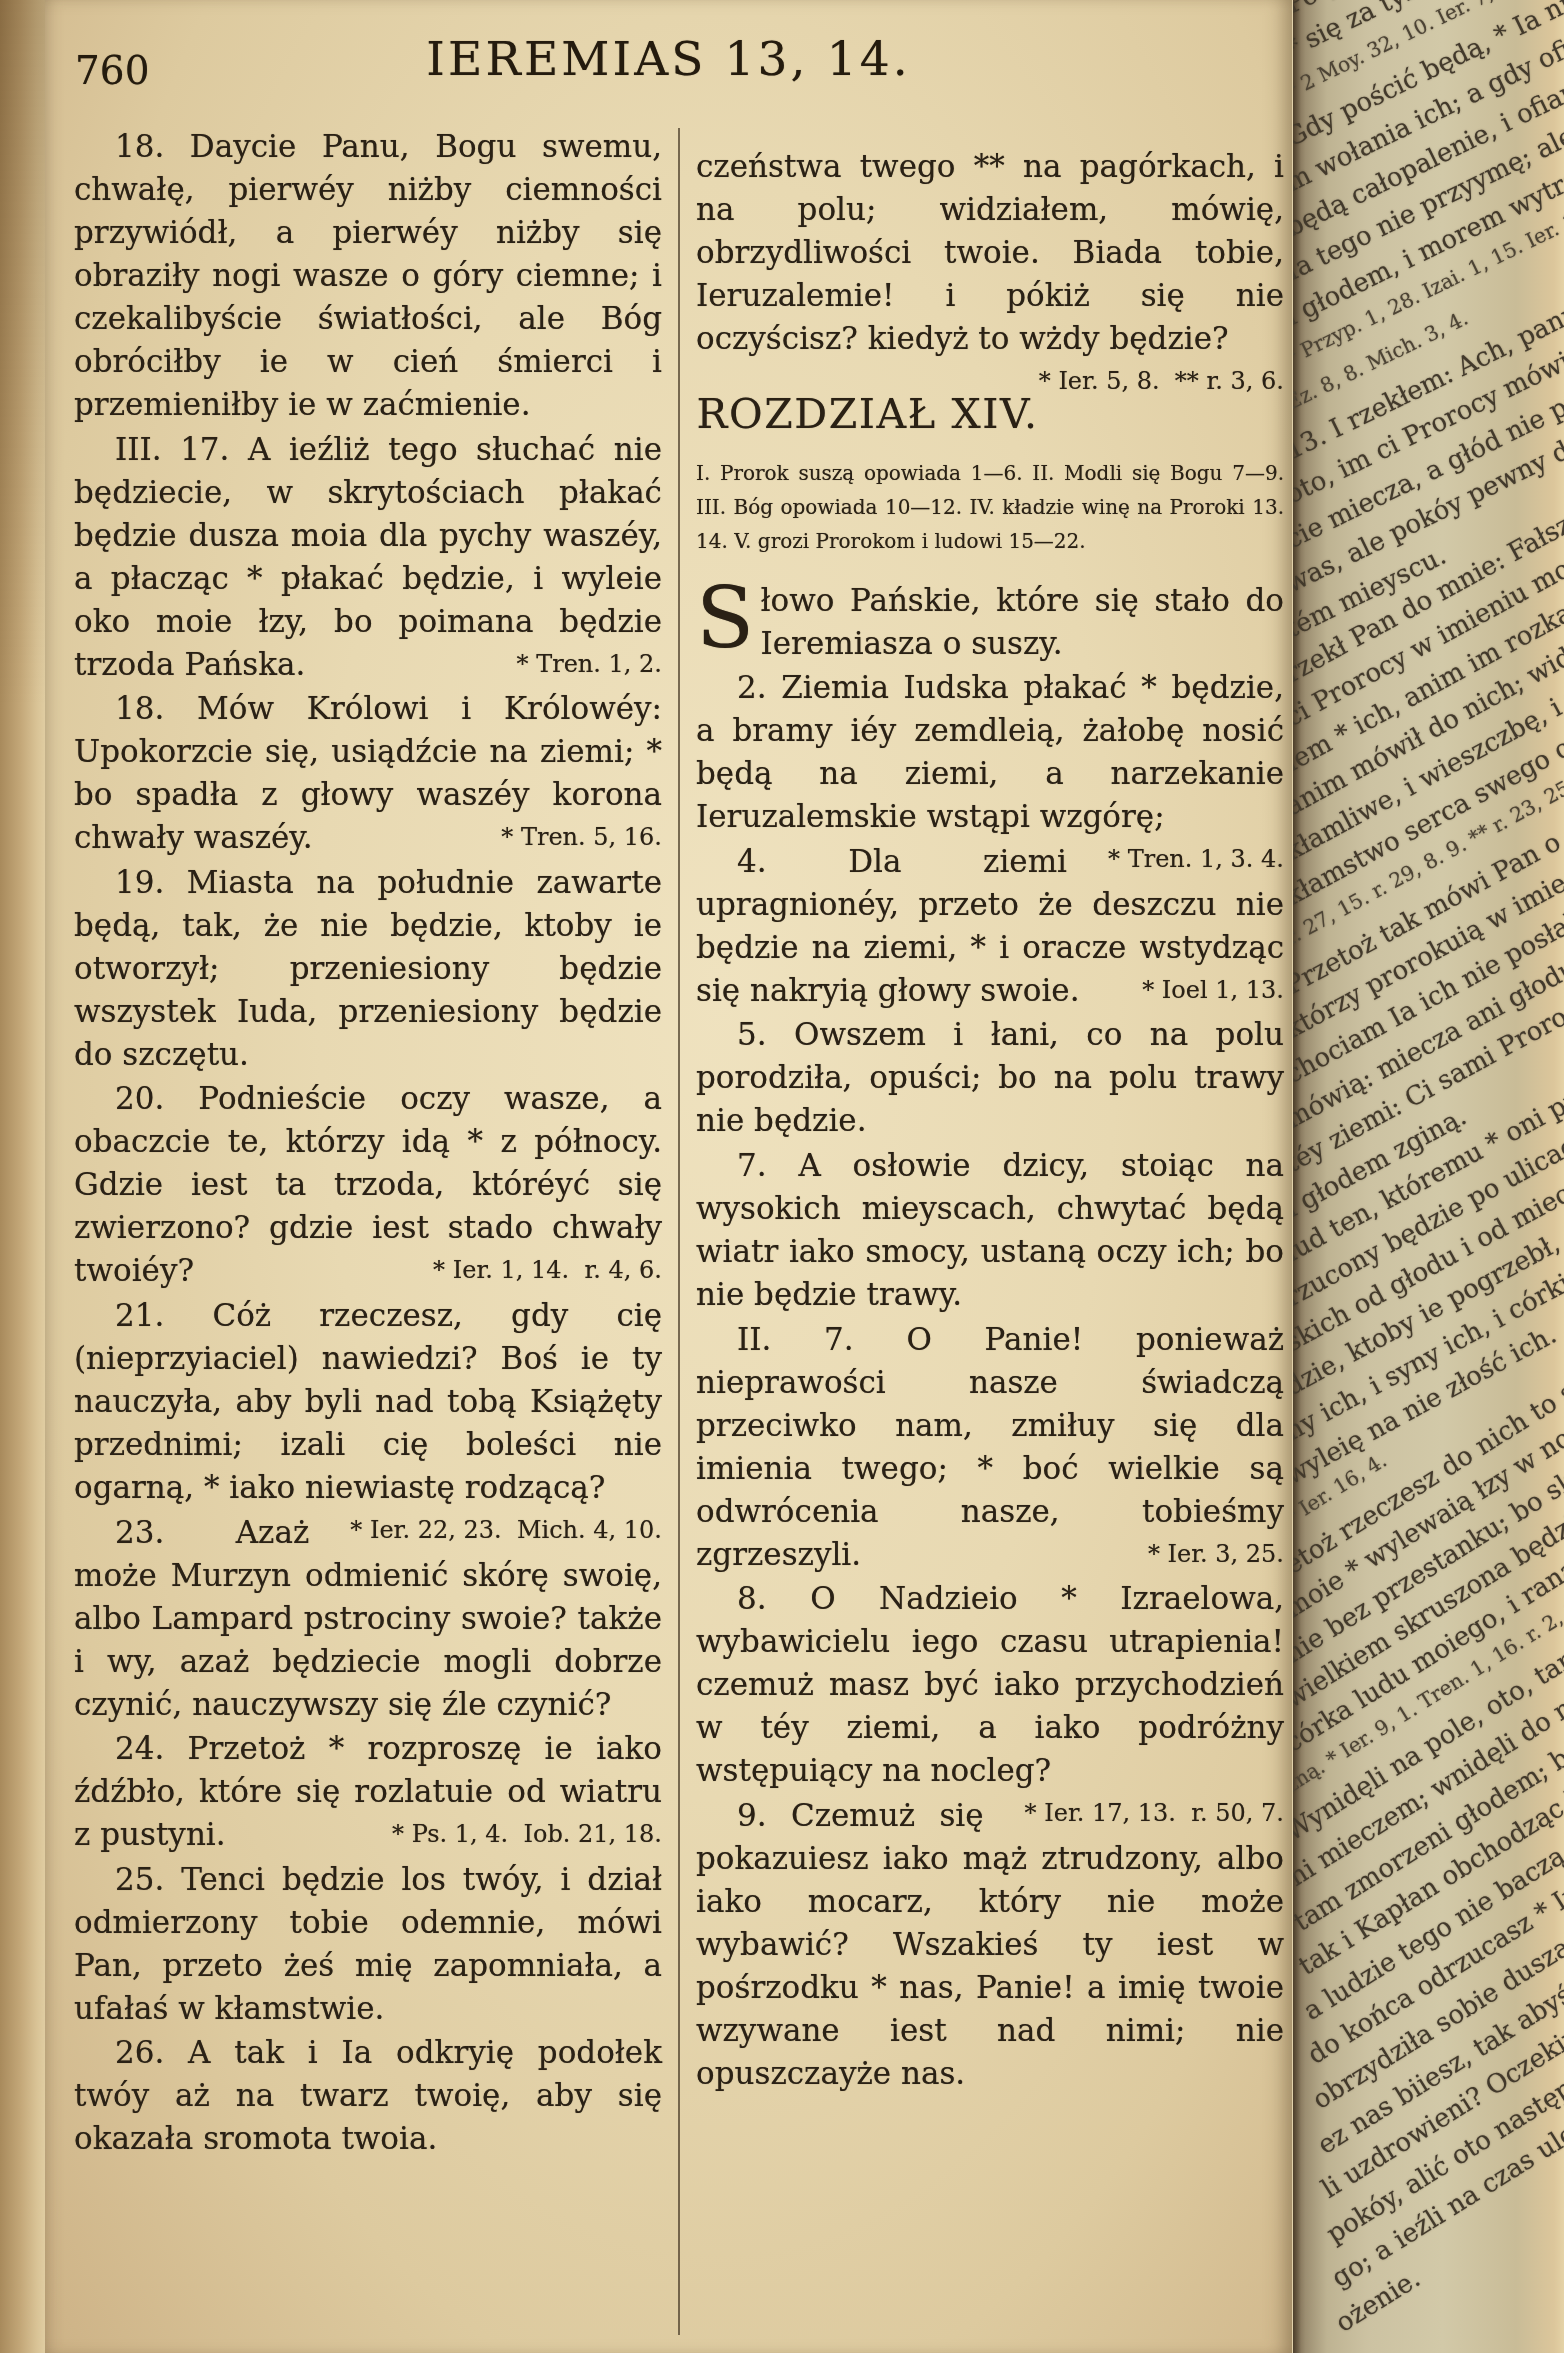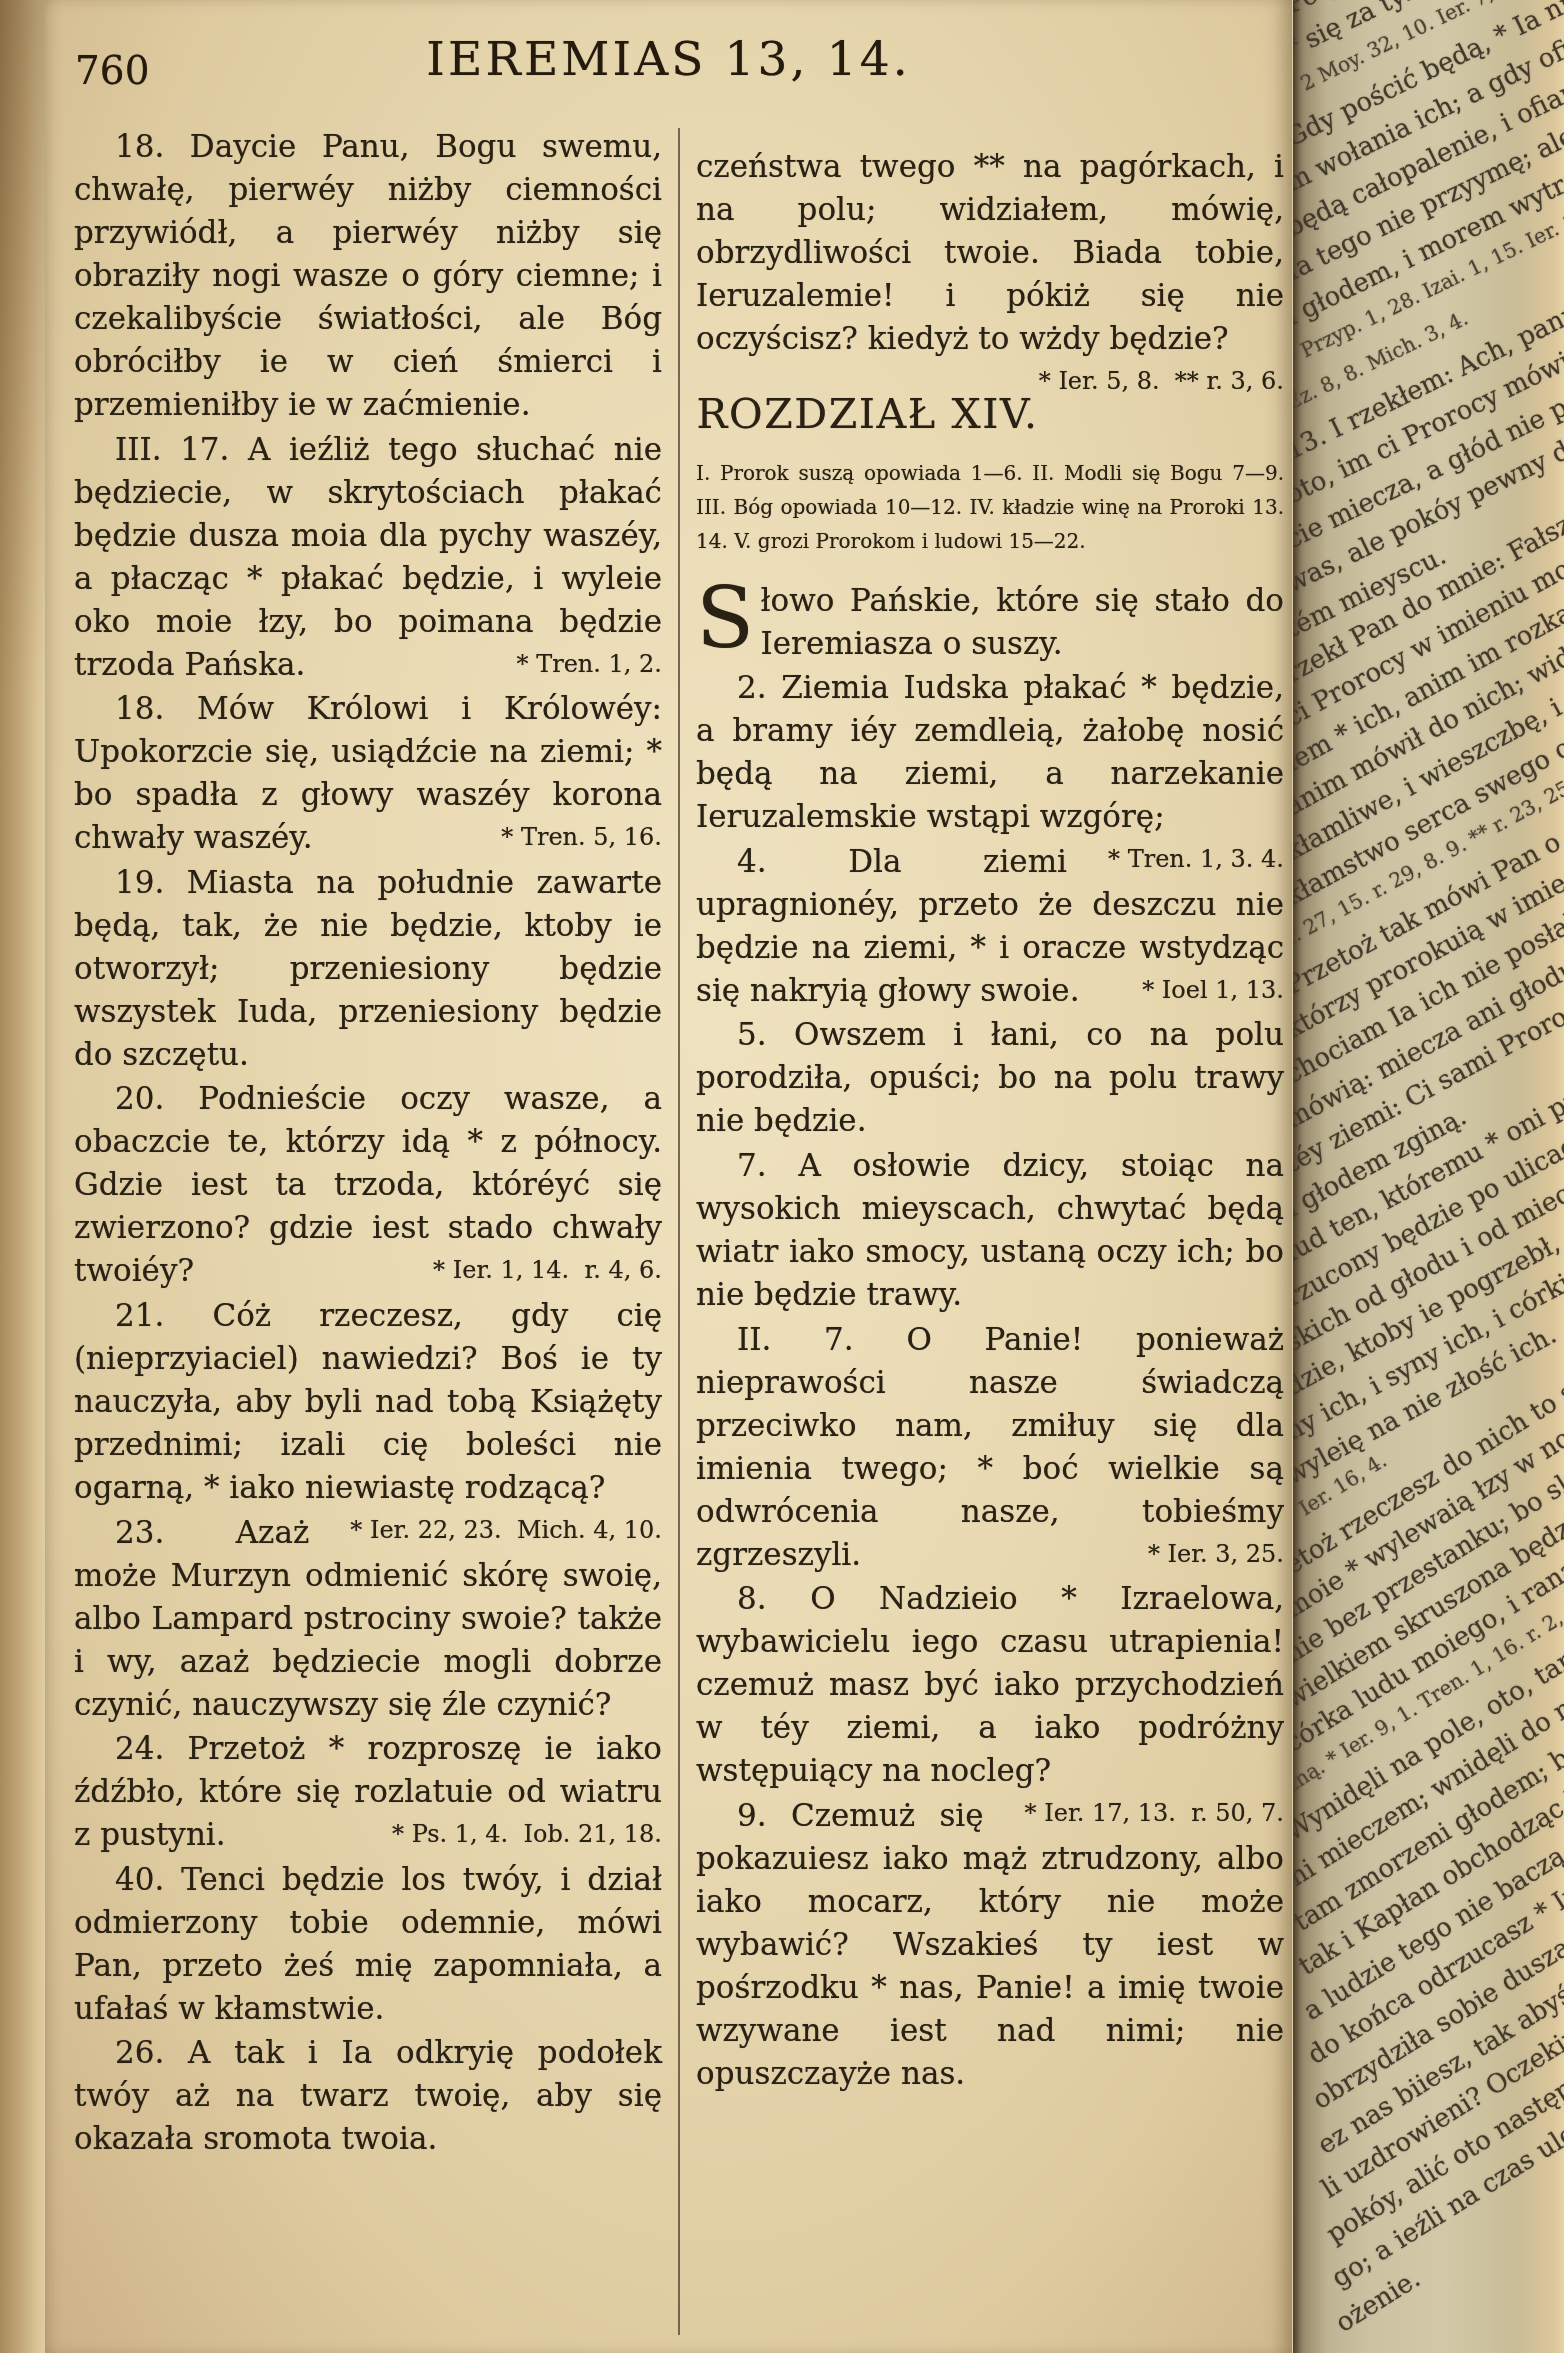--- a/index.html
+++ b/index.html
@@ -56,21 +56,21 @@
     <div id="columns">
       <div class="column" id="col-left">
           <p class="verse">18. Daycie Panu, Bogu swemu, chwałę, pierwéy niżby ciemności przywiódł, a pierwéy niżby się obraziły nogi wasze o góry ciemne; i czekalibyście światłości, ale Bóg obróciłby ie w cień śmierci i przemieniłby ie w zaćmienie.</p>
           <p class="verse">III. 17. A ieźliż tego słuchać nie będziecie, w skrytościach płakać będzie dusza moia dla pychy waszéy, a płacząc * płakać będzie, i wyleie oko moie łzy, bo poimana będzie trzoda Pańska.<span class="ref">* Tren. 1, 2.</span></p>
           <p class="verse">18. Mów Królowi i Królowéy: Upokorzcie się, usiądźcie na ziemi; * bo spadła z głowy waszéy korona chwały waszéy.<span class="ref">* Tren. 5, 16.</span></p>
           <p class="verse">19. Miasta na południe zawarte będą, tak, że nie będzie, ktoby ie otworzył; przeniesiony będzie wszystek Iuda, przeniesiony będzie do szczętu.</p>
           <p class="verse">20. Podnieście oczy wasze, a obaczcie te, którzy idą * z północy. Gdzie iest ta trzoda, któréyć się zwierzono? gdzie iest stado chwały twoiéy?<span class="ref">* Ier. 1, 14.  r. 4, 6.</span></p>
           <p class="verse">21. Cóż rzeczesz, gdy cię (nieprzyiaciel) nawiedzi? Boś ie ty nauczyła, aby byli nad tobą Książęty przednimi; izali cię boleści nie ogarną, * iako niewiastę rodzącą?<span class="ref">* Ier. 22, 23.  Mich. 4, 10.</span></p>
           <p class="verse">23. Azaż może Murzyn odmienić skórę swoię, albo Lampard pstrociny swoie? także i wy, azaż będziecie mogli dobrze czynić, nauczywszy się źle czynić?</p>
           <p class="verse">24. Przetoż * rozproszę ie iako źdźbło, które się rozlatuie od wiatru z pustyni.<span class="ref">* Ps. 1, 4.  Iob. 21, 18.</span></p>
-          <p class="verse">40. Tenci będzie los twóy, i dział odmierzony tobie odemnie, mówi Pan, przeto żeś mię zapomniała, a ufałaś w kłamstwie.</p>
+          <p class="verse">25. Tenci będzie los twóy, i dział odmierzony tobie odemnie, mówi Pan, przeto żeś mię zapomniała, a ufałaś w kłamstwie.</p>
           <p class="verse">26. A tak i Ia odkryię podołek twóy aż na twarz twoię, aby się okazała sromota twoia.</p>
         </div>
       <div class="column" id="col-right">
           <p class="verse cont">czeństwa twego ** na pagórkach, i na polu; widziałem, mówię, obrzydliwości twoie. Biada tobie, Ieruzalemie! i pókiż się nie oczyścisz? kiedyż to wżdy będzie?<span class="ref">* Ier. 5, 8.  ** r. 3, 6.</span></p>
           <p class="chap-heading">ROZDZIAŁ XIV.</p>
           <p class="chap-summary">I. Prorok suszą opowiada 1—6.  II. Modli się Bogu 7—9.  III. Bóg opowiada 10—12.  IV. kładzie winę na Proroki 13. 14.  V. grozi Prorokom i ludowi 15—22.</p>
           <p class="verse lead"><span class="dropcap">S</span>łowo Pańskie, które się stało do Ieremiasza o suszy.</p>
           <p class="verse">2. Ziemia Iudska płakać * będzie, a bramy iéy zemdleią, żałobę nosić będą na ziemi, a narzekanie Ieruzalemskie wstąpi wzgórę;<span class="ref">* Tren. 1, 3. 4.</span></p>
           <p class="verse">4. Dla ziemi upragnionéy, przeto że deszczu nie będzie na ziemi, * i oracze wstydząc się nakryią głowy swoie.<span class="ref">* Ioel 1, 13.</span></p>
           <p class="verse">5. Owszem i łani, co na polu porodziła, opuści; bo na polu trawy nie będzie.</p>

